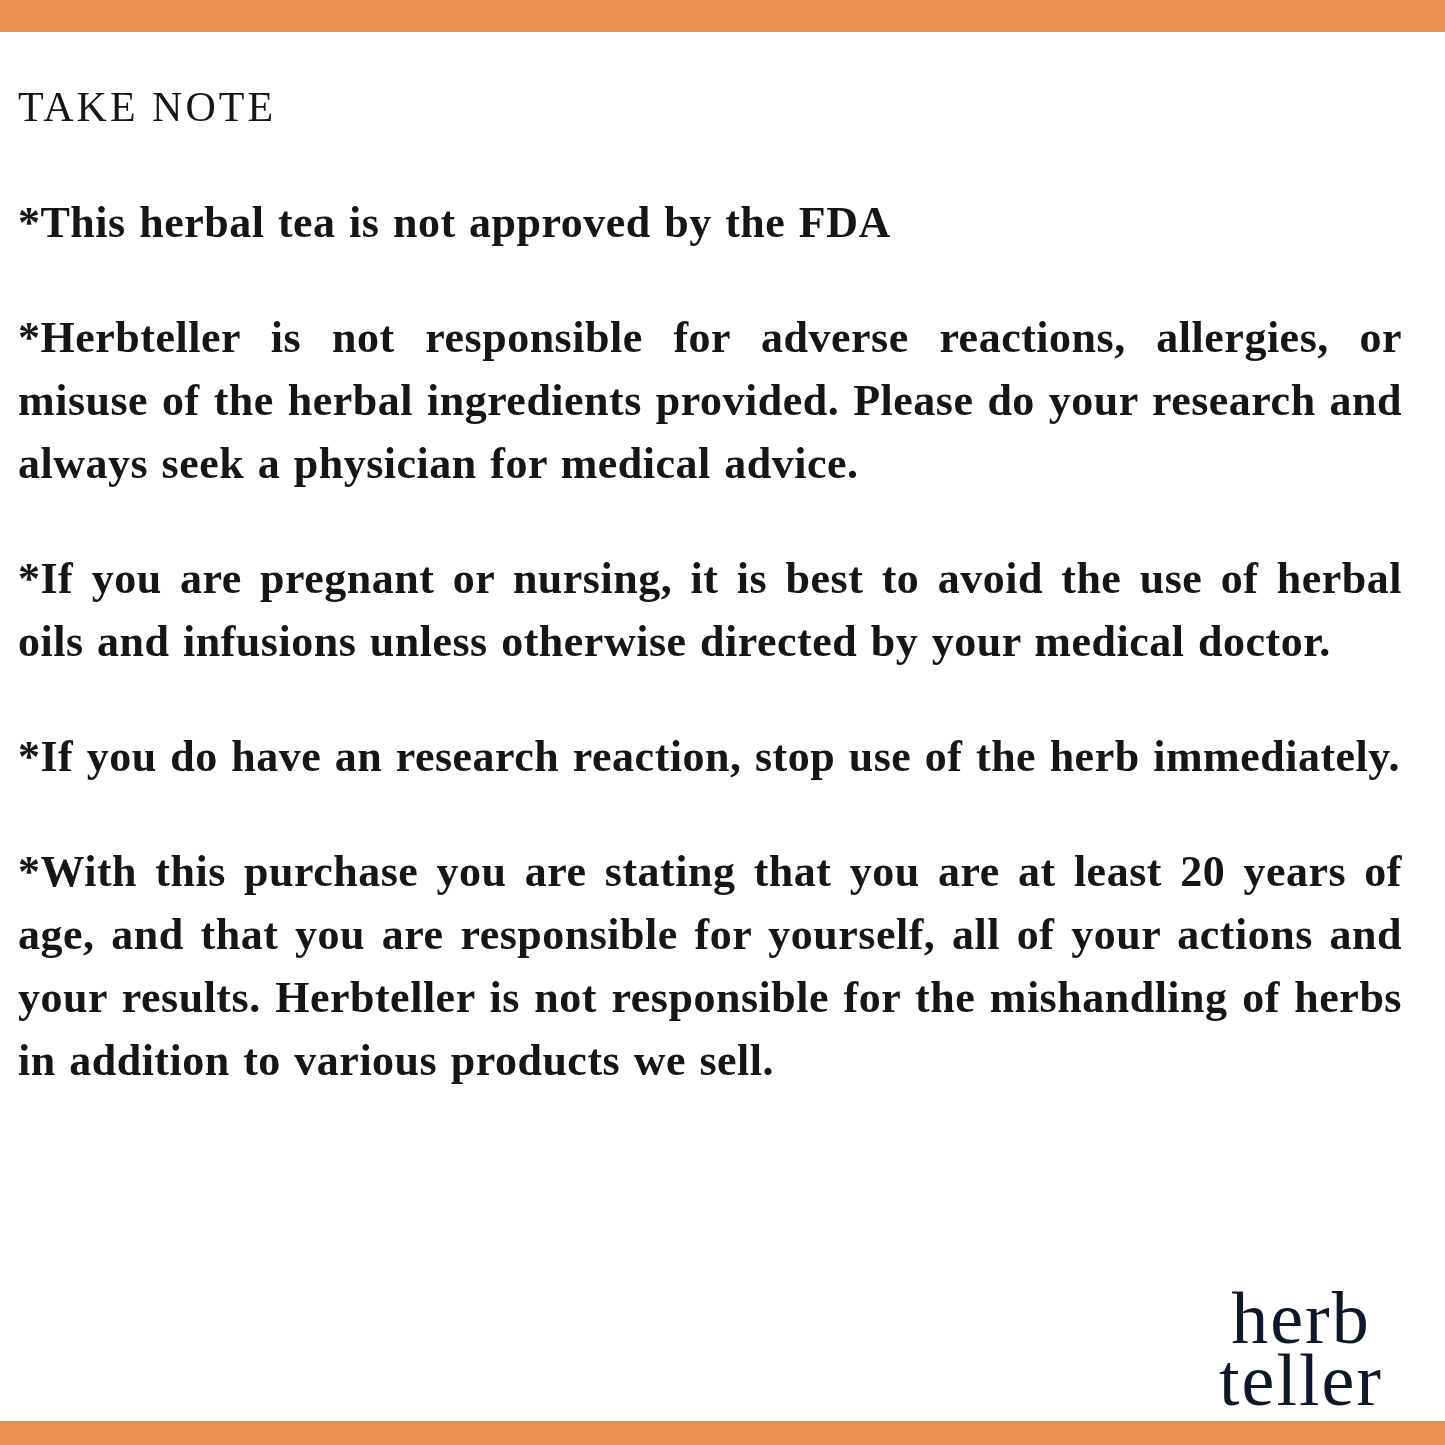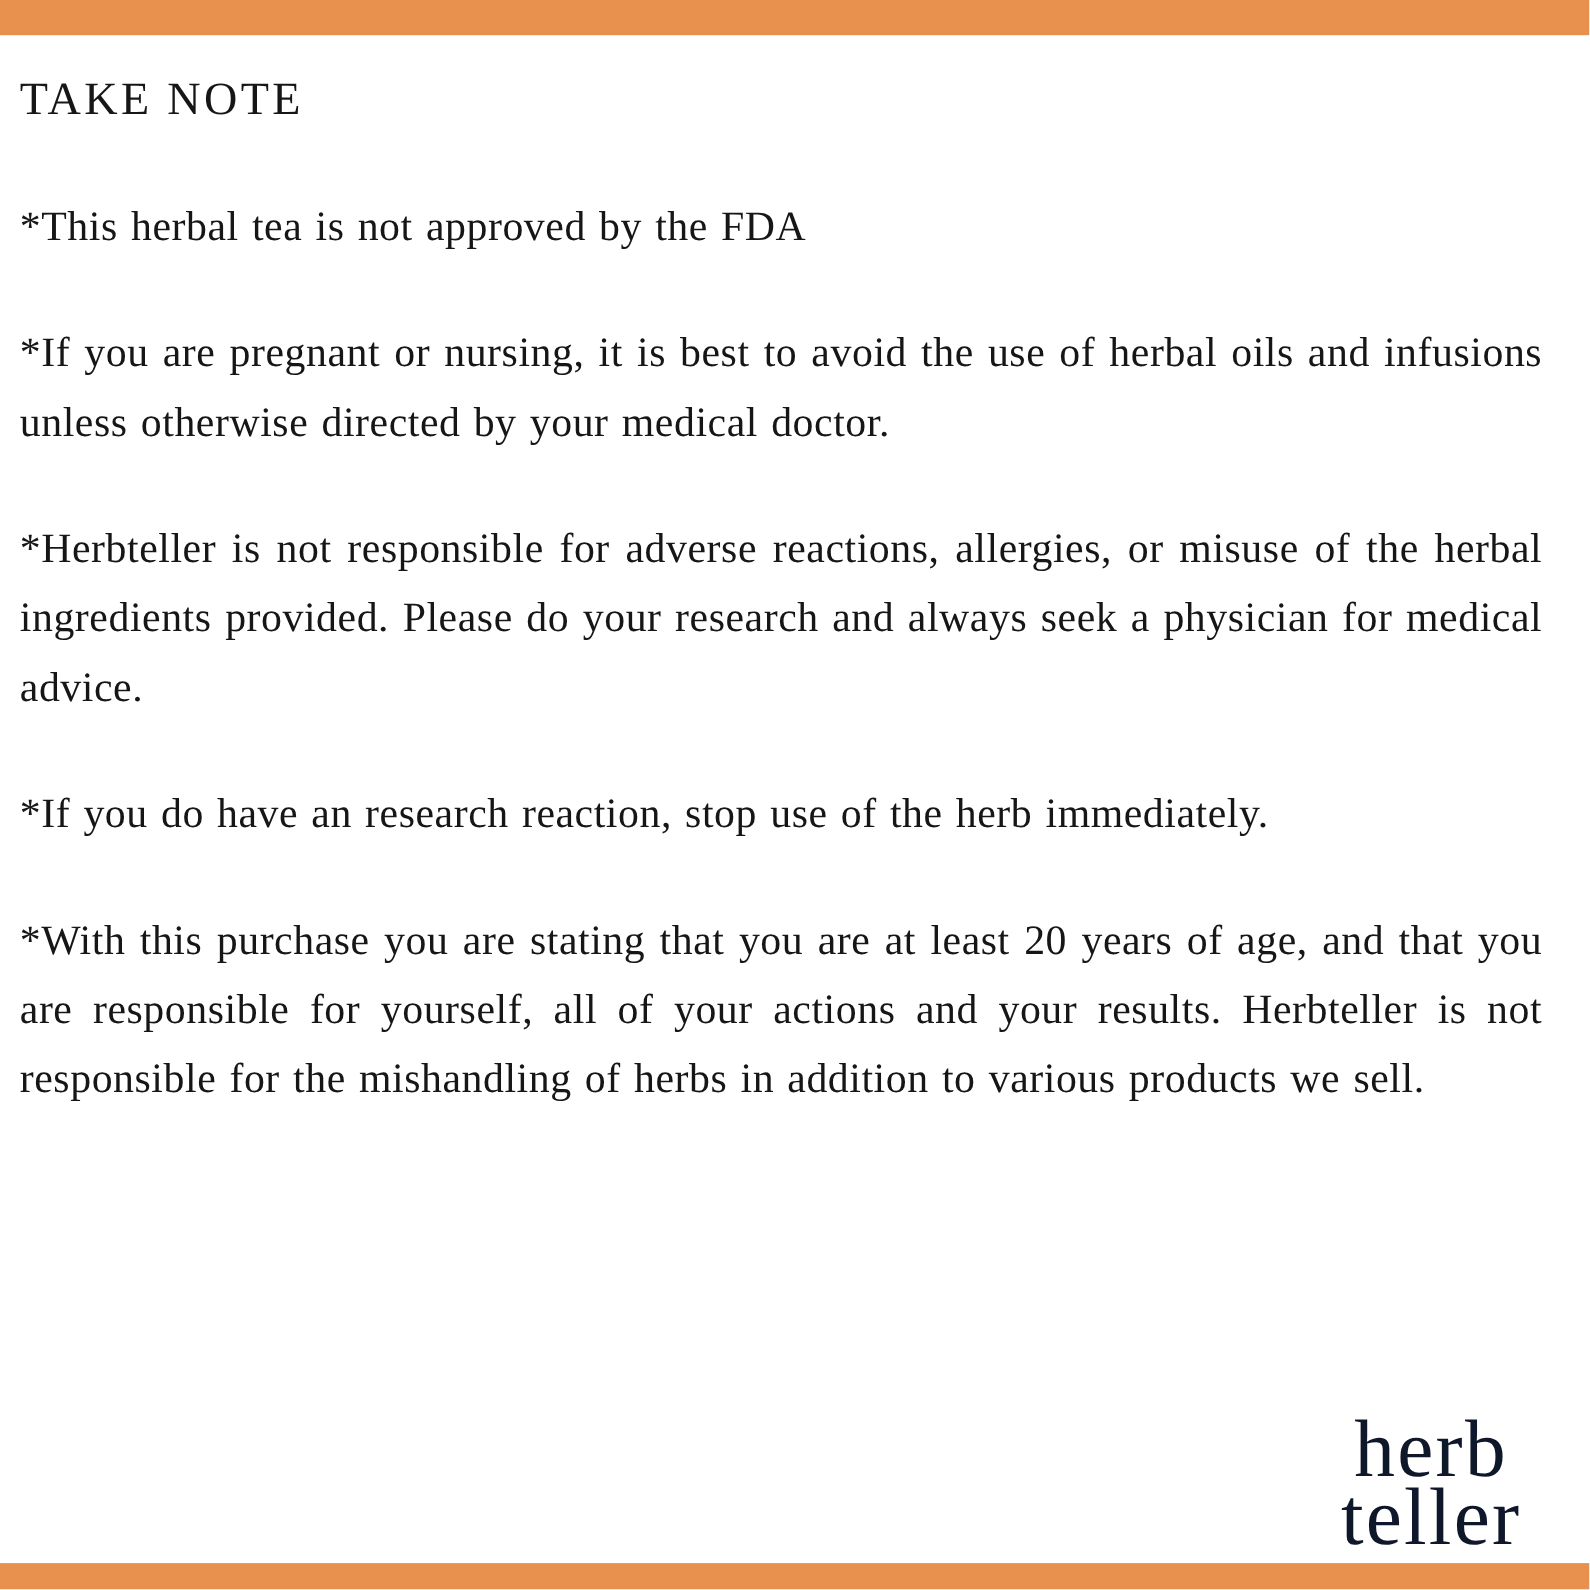--- a/index.html
+++ b/index.html
@@ -22,39 +22,40 @@
     background: #E8914E;
   }
   .bottom-bar {
     position: absolute;
     bottom: 0; left: 0; right: 0;
     height: 24px;
     background: #E8914E;
   }
   .content {
     position: absolute;
-    top: 32px;
+    top: 48px;
     left: 0;
     right: 0;
     padding: 28px 43px 0 18px;
   }
   .page-title {
     font-size: 42px;
     font-weight: normal;
     letter-spacing: 3px;
     line-height: 63px;
     margin: 0;
   }
   .para {
-    font-size: 38px;
+    font-size: 44px;
     line-height: 63px;
     letter-spacing: 0.5px;
     word-spacing: 2px;
     text-align: justify;
     margin: 52px 0 0 0;
+    font-weight: bold;
   }
   .logo {
     position: absolute;
     right: 62px;
     bottom: 34px;
     text-align: center;
     line-height: 62px;
     font-size: 74px;
     letter-spacing: 2px;
     color: #0f172a;
@@ -66,23 +67,23 @@
 </head>
 <body>
 
 <div class="top-bar"></div>
 
 <div class="content">
   <h1 class="page-title">TAKE NOTE</h1>
 
   <p class="para">*This herbal tea is not approved by the FDA</p>
 
+  <p class="para">*Herbteller is not responsible for adverse reactions, allergies, or misuse of the herbal ingredients provided. Please do your research and always seek a physician for medical advice.</p>
+
   <p class="para">*If you are pregnant or nursing, it is best to avoid the use of herbal oils and infusions unless otherwise directed by your medical doctor.</p>
-
-  <p class="para">*Herbteller is not responsible for adverse reactions, allergies, or misuse of the herbal ingredients provided. Please do your research and always seek a physician for medical advice.</p>
 
 
   <p class="para">*If you do have an research reaction, stop use of the herb immediately.</p>
 
   <p class="para">*With this purchase you are stating that you are at least 20 years of age, and that you are responsible for yourself, all of your actions and your results. Herbteller is not responsible for the mishandling of herbs in addition to various products we sell.</p>
 </div>
 
 <div class="logo">
   <span class="logo-line">herb</span>
   <span class="logo-line">teller</span>

